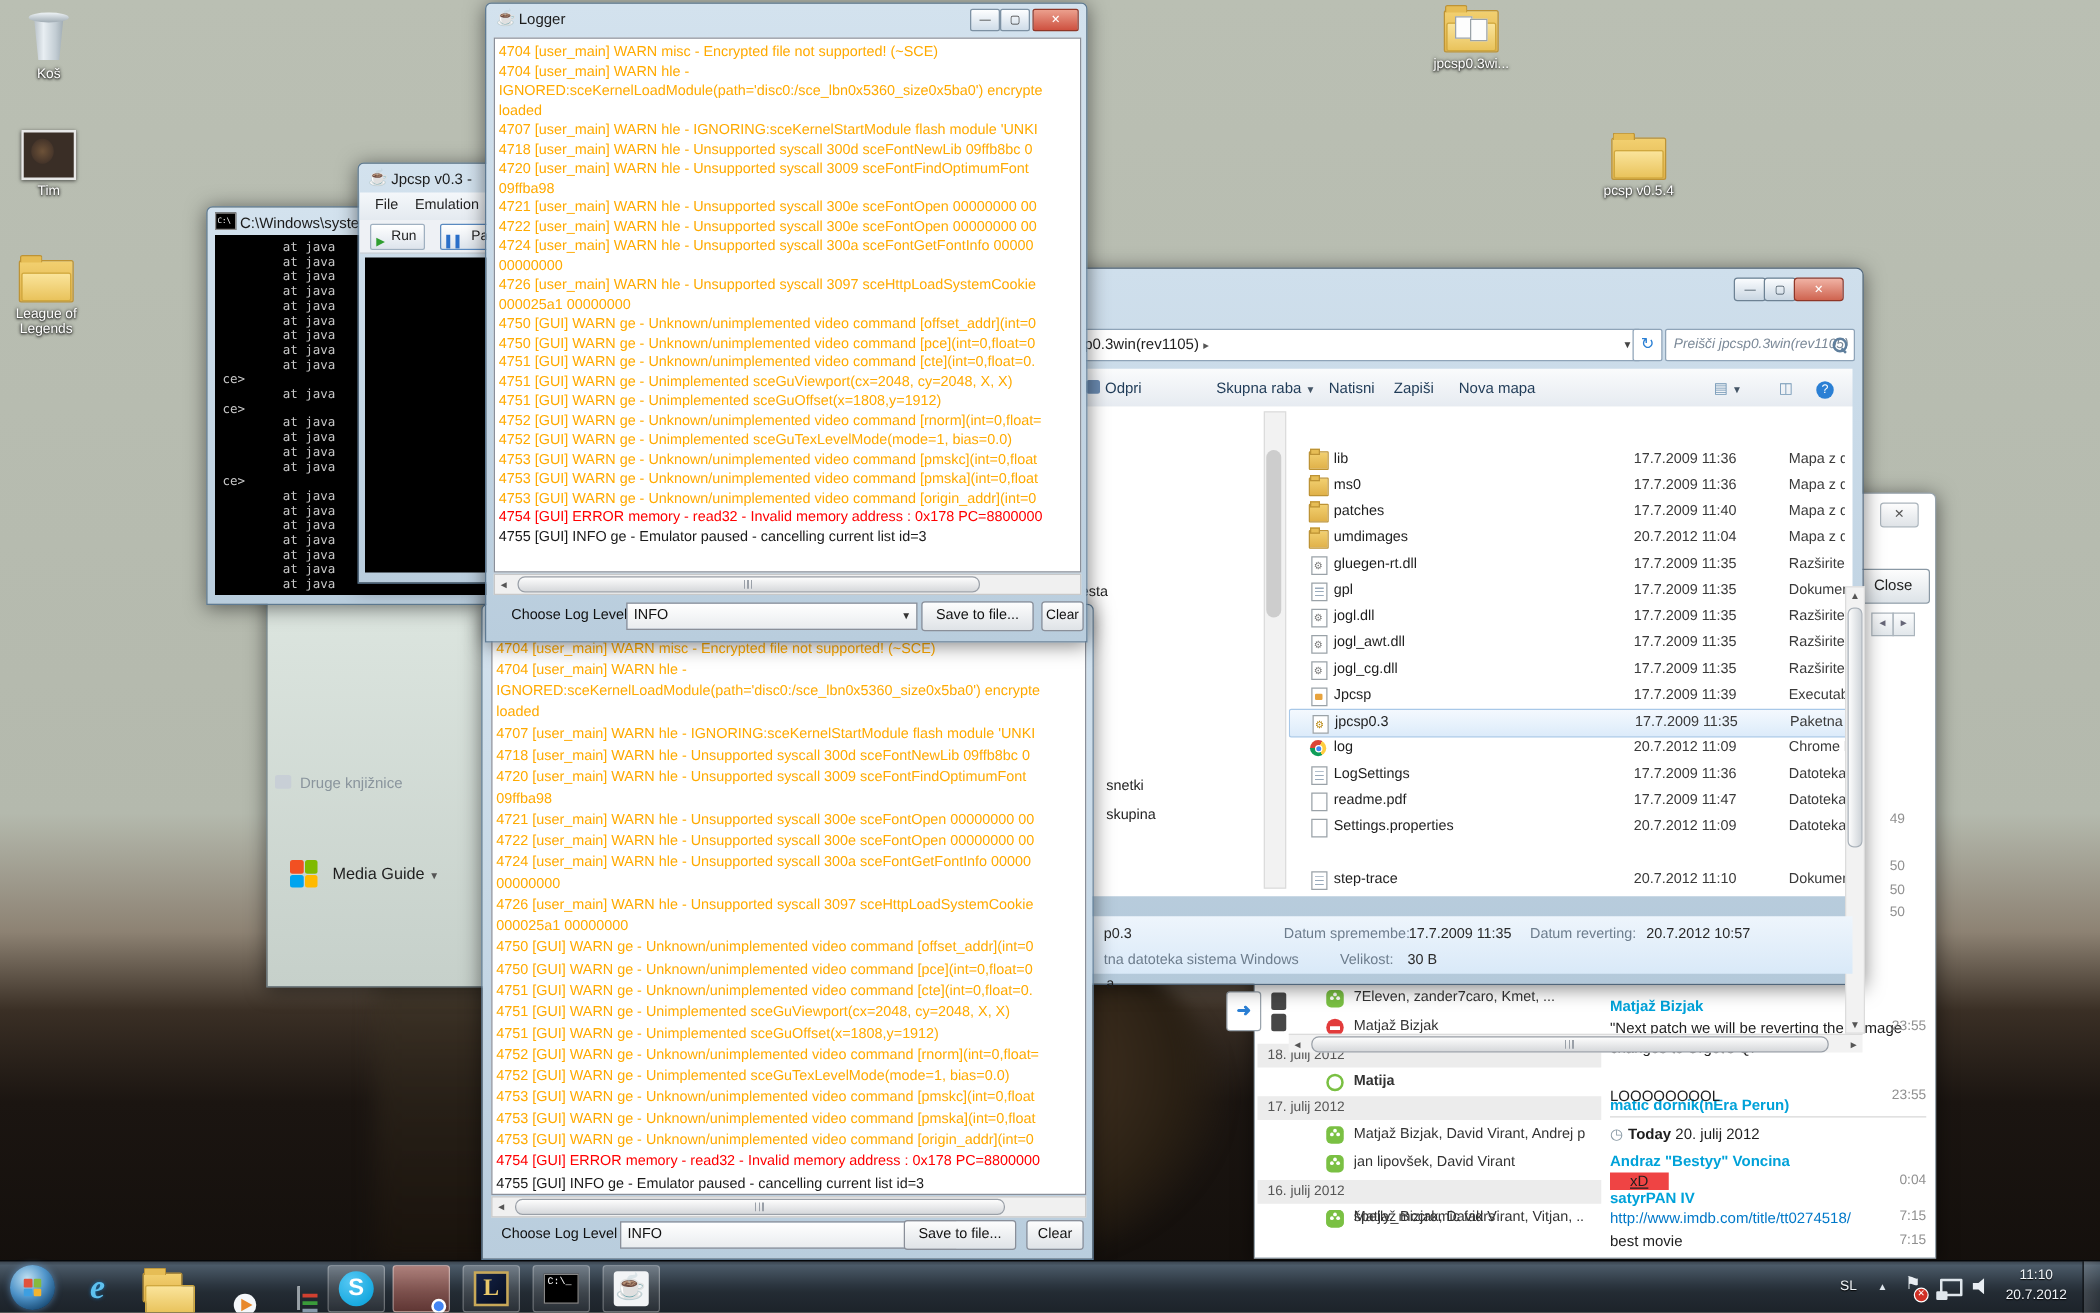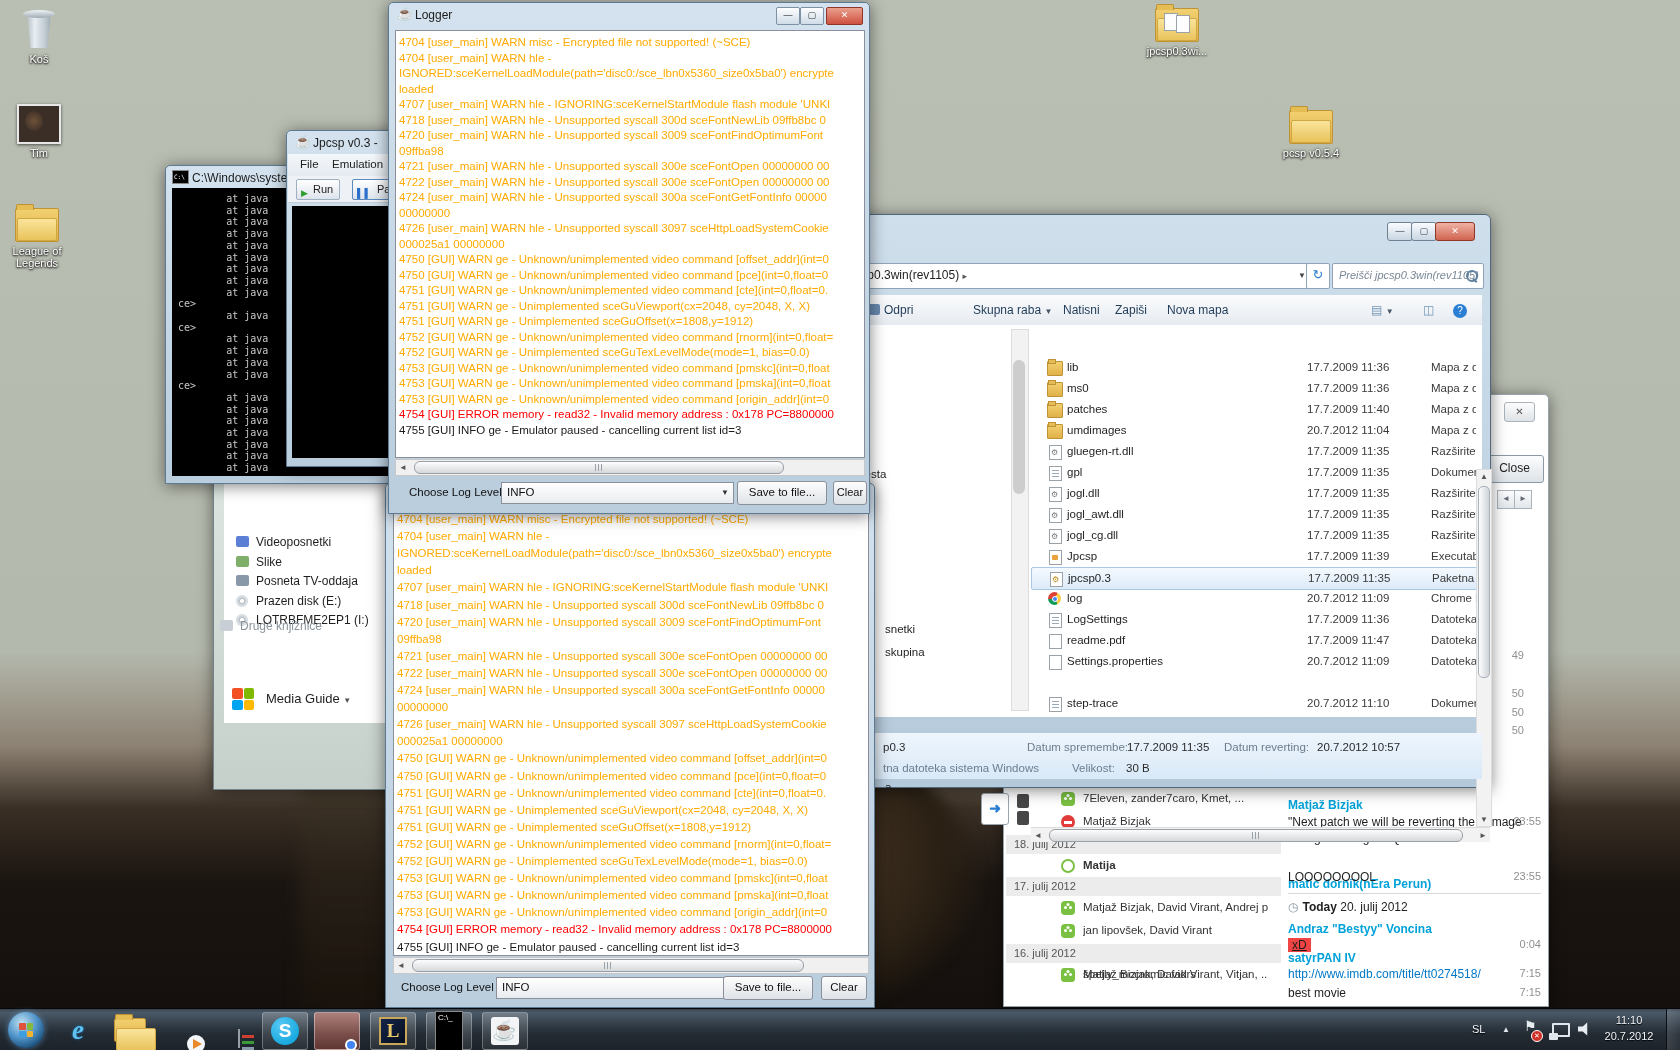--- a/index.html
+++ b/index.html
@@ -146,21 +146,21 @@
   .crtext{position:absolute;left:79px;top:3px;white-space:nowrap;max-width:185px;overflow:hidden;}
   .cico{position:absolute;left:57px;top:3px;width:14px;height:14px;border-radius:4px;}
   .ci-group{background:#7ac043;}
   .ci-group::after{content:"";position:absolute;left:3px;top:5px;width:3px;height:3px;border-radius:50%;background:#fff;
     box-shadow:5px 0 0 #fff,2.5px -3px 0 #fff;}
   .ci-dnd{background:#e23b3b;border-radius:50%;}
   .ci-dnd::after{content:"";position:absolute;left:3px;top:6px;width:8px;height:2.5px;background:#fff;}
   .ci-ring{border:2px solid #7ac043;border-radius:50%;width:10px;height:10px;background:#fff;}
   .msgname{position:absolute;left:284px;font-weight:bold;font-size:12px;color:#00a2d9;white-space:nowrap;}
   .msgline{position:absolute;left:284px;font-size:12px;color:#1e1e1e;white-space:nowrap;}
-  .msgline.hl{background:#ef4444;padding:0 4px;text-decoration:underline;}
+  .msgline.hl{background:#ef4444;padding:0 16px;text-decoration:underline;}
   .msgline.lnk{color:#0078c8;}
   .msgtime{position:absolute;width:60px;left:477px;text-align:right;font-size:11px;color:#909090;}
   .msgdiv{position:absolute;left:284px;width:253px;border-top:1px solid #d8d8d8;font-size:12px;color:#1e1e1e;padding-top:6px;}
   .msgdiv .clk{color:#8a9aa5;margin-right:4px;}
   #chatvr{position:absolute;left:271px;top:394px;width:7px;height:210px;background:#f0f0f0;}
   #chatvr::after{content:"";position:absolute;left:1px;top:88px;width:5px;height:52px;background:#c8c8c8;border-radius:3px;}
   .slivtime{position:absolute;left:490px;width:30px;text-align:right;font-size:11px;color:#909090;}
   #chatx{position:absolute;left:500px;top:7px;width:29px;height:18px;border:1px solid #aab4bc;border-radius:3px;
     background:linear-gradient(180deg,#fdfdfd,#dfe3e7);color:#555;font-size:10px;text-align:center;line-height:17px;}
   #chatclose{position:absolute;left:481px;top:60px;width:57px;height:26px;border:1px solid #8a99a5;border-radius:3px;
@@ -192,22 +192,22 @@
   .doc-pg::after{content:"";position:absolute;left:3px;top:5px;width:12px;height:3px;background:#d04030;
     box-shadow:0 6px 0 #3a9a3a,0 12px 0 #8899aa;}
   .sky{width:28px;height:28px;border-radius:50%;background:radial-gradient(circle at 35% 30%,#57c8f4,#009ed8);
     color:#fff;font-weight:bold;font-size:19px;text-align:center;line-height:27px;}
   .chr{width:28px;height:28px;border-radius:50%;
     background:conic-gradient(from -90deg,#db4437 0 120deg,#ffcd40 120deg 240deg,#0f9d58 240deg 360deg);position:relative;}
   .chr::after{content:"";position:absolute;left:8px;top:8px;width:12px;height:12px;border-radius:50%;
     background:#4285f4;border:2px solid #fff;box-sizing:border-box;}
   .lol{width:28px;height:28px;background:linear-gradient(135deg,#14244a,#060d1e);border:2px solid #c8a858;box-sizing:border-box;
     color:#e8c86a;font-family:"Liberation Serif",serif;font-weight:bold;font-size:19px;text-align:center;line-height:24px;}
-  .cmdic{width:28px;height:40px;background:#000;border:1px solid #888;color:#fff;
-    font-family:Liberation Sans, sans-serif;font-size:8px;line-height:10px;padding:1px 0 0 2px;box-sizing:border-box;text-align:left;}
+  .cmdic{width:28px;height:24px;background:#000;border:1px solid #888;color:#fff;
+    font-family:Liberation Mono, monospace;font-size:8px;line-height:10px;padding:1px 0 0 2px;box-sizing:border-box;text-align:left;}
   .javic{width:28px;height:28px;background:#f2f4f6;border-radius:3px;color:#cc3322;font-size:20px;text-align:center;line-height:27px;}
   .trayt{position:absolute;color:#f0f4f8;font-size:11px;text-shadow:0 1px 1px #000;}
   .trayup{position:absolute;color:#dfe6ec;font-size:8px;}
   .flagic{position:absolute;color:#e8edf2;font-size:14px;}
   .flagbadge{position:absolute;width:10px;height:10px;border-radius:50%;background:#d03025;border:1px solid #fff;
     color:#fff;font-size:7px;line-height:9px;text-align:center;}
   .netic{position:absolute;width:14px;height:10px;border:2px solid #dfe6ec;border-radius:1px;}
   .netic::after{content:"";position:absolute;left:-5px;bottom:-5px;width:9px;height:7px;background:#dfe6ec;border-radius:1px;}
   .spk{position:absolute;width:14px;height:14px;background:#e8edf2;
     clip-path:polygon(0 32%,34% 32%,66% 4%,66% 96%,34% 68%,0 68%);}
@@ -240,27 +240,20 @@
     </div>
     <div>jpcsp0.3wi...</div>
   </div>
   <div class="abs dicon" style="left:1272px;top:110px;">
     <div class="art folderart"></div>
     <div>pcsp v0.5.4</div>
   </div>
 </div>
 
 <div id="wmpwin" class="win">
-  <div id="wmpnav">
-      <div class="wmpitem" style="top: 56px; left: 32px;"><div class="wmpico wi-video"></div><span>Videoposnetki</span></div>
-      <div class="wmpitem" style="top: 75.5px; left: 32px;"><div class="wmpico wi-pic"></div><span>Slike</span></div>
-      <div class="wmpitem" style="top: 95px; left: 32px;"><div class="wmpico wi-tv"></div><span>Posneta TV-oddaja</span></div>
-      <div class="wmpitem" style="top: 114.5px; left: 32px;"><div class="wmpico wi-disc"></div><span>Prazen disk (E:)</span></div>
-      <div class="wmpitem" style="top: 134px; left: 32px;"><div class="wmpico wi-disc"></div><span>LOTRBFME2EP1 (I:)</span></div>
-    </div>
   <div class="wmpitem" style="top:150px;left:26px;color:#8a959d;">
     <span class="wmpico wi-lib"></span>
     <span>Druge knjižnice</span>
   </div>
   <div class="wmpitem" style="top:222px;left:52px;font-size:13px;">
     <span class="mglogo">
       <i style="background:#f25022"></i>
         <i style="background:#7fba00"></i>
         <i style="background:#00a4ef"></i>
         <i style="background:#ffb900"></i>

